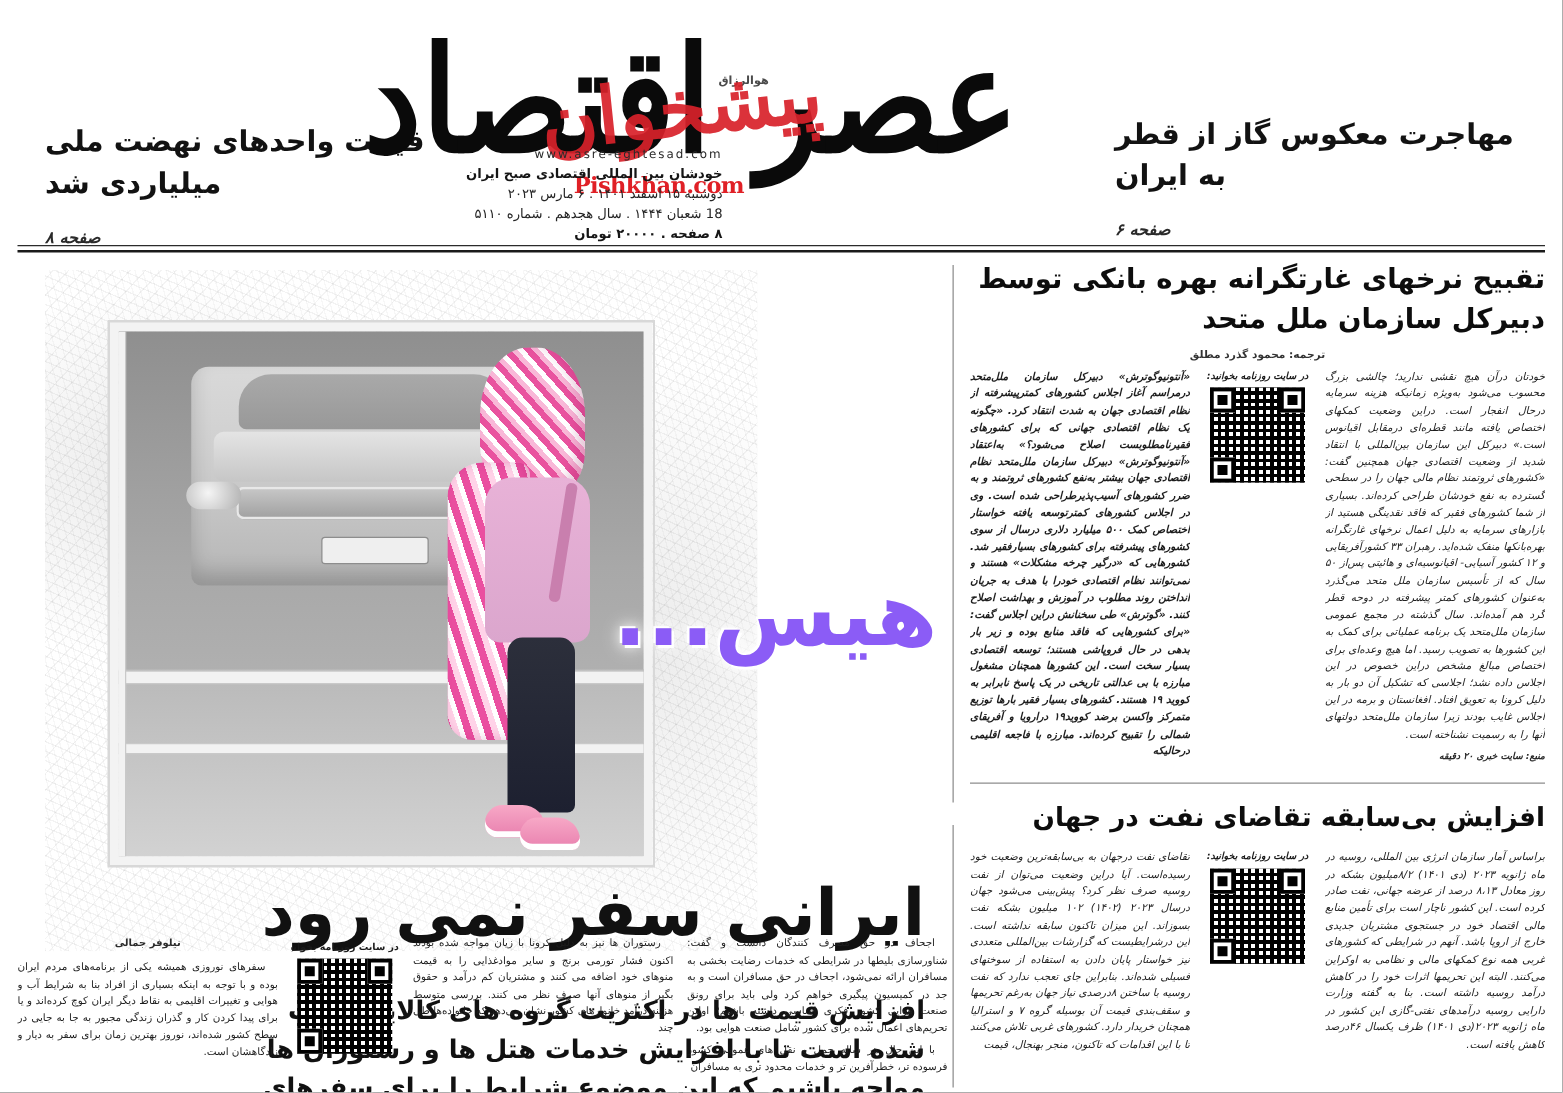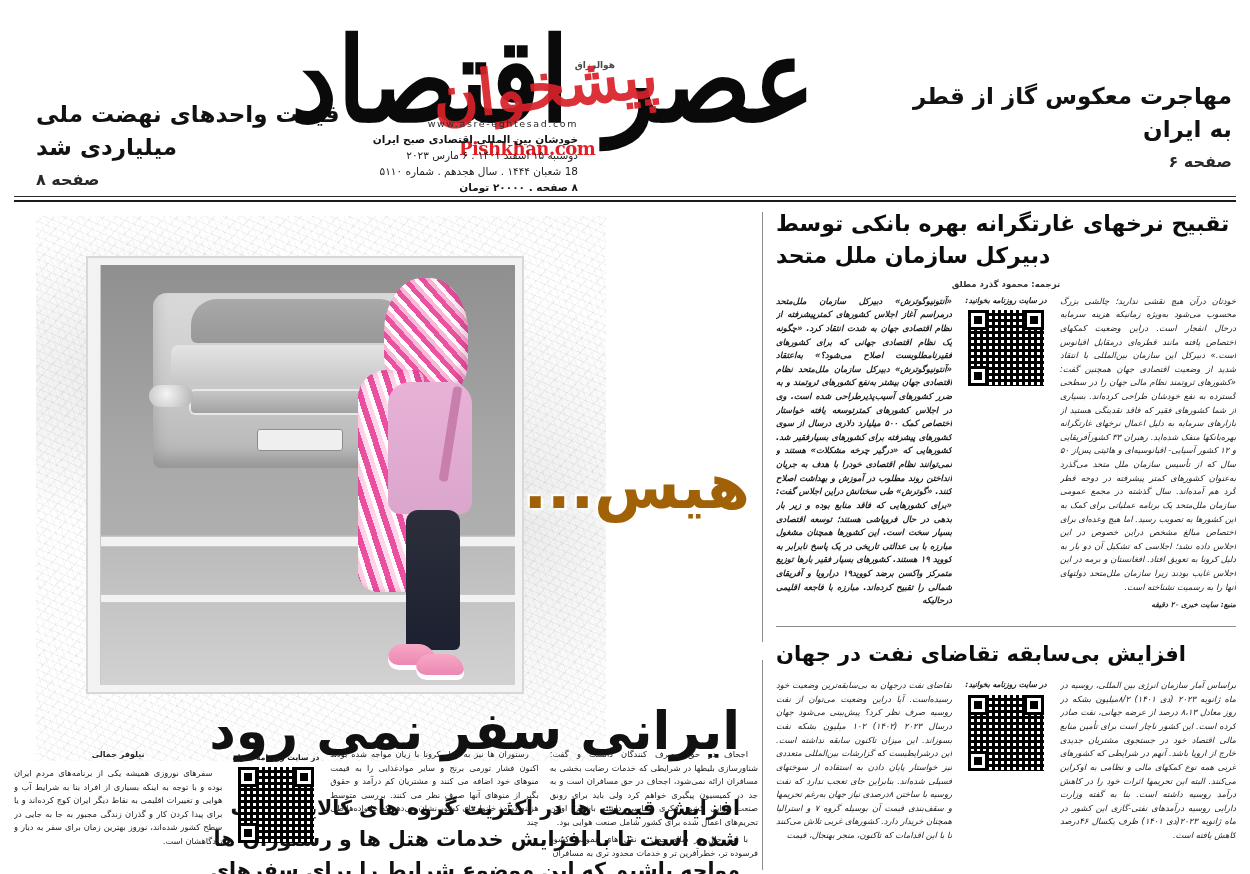--- a/index.html
+++ b/index.html
@@ -30,37 +30,38 @@
     position: absolute;
     left: 36px;
     top: 98px;
     width: 330px;
     text-align: left;
     direction: rtl;
   }
   .mast-right {
     position: absolute;
     right: 18px;
-    top: 80px;
+    top: 92px;
     width: 340px;
-    text-align: right;
+    text-align: left;
     direction: rtl;
   }
   .mast-tease {
     font-size: 23px;
     font-weight: bold;
     line-height: 1.44;
     color: #121212;
     letter-spacing: -0.2px;
   }
   .mast-page {
-    font-size: 16px;
+    font-size: 13px;
     font-weight: bold;
     color: #2a2a2a;
-    margin-top: 6px;
+    margin-top: 19px;
+    font-style: italic;
   }
 
   
   .logo-wrap {
     position: absolute;
     left: 455px;
     top: 16px;
     width: 360px;
     height: 160px;
   }
@@ -177,21 +178,21 @@
     position: absolute;
     right: 14px;
     top: 0;
     width: 460px;
   }
   .art-title {
     font-size: 22px;
     font-weight: bold;
     line-height: 1.45;
     color: #0d0d0d;
-    text-align: left;
+    text-align: right;
     letter-spacing: -0.3px;
   }
   .art-title.small {
     font-size: 21px;
   }
   .byline {
     font-size: 8.5px;
     color: #333;
     text-align: center;
     margin-top: 7px;
@@ -407,23 +408,23 @@
     border-radius: 14px 18px 6px 10px;
     box-shadow: inset 0 -5px 0 #ffffff;
   }
   .girl .shoe.a { left: 34px; }
   .girl .shoe.b { left: 62px; top: 372px; }
 
   
   .hl-his {
     position: absolute;
     right: 8px; top: 250px;
-    font-size: 62px;
-    font-weight: bold;
-    color: #a16207;
+    font-size: 71px;
+    font-weight: bold;
+    color: #8b5cf6;
     line-height: 0.95;
     letter-spacing: -3px;
     text-shadow: 0 0 10px #fff, 0 0 18px #fff, 2px 2px 0 #fff, -2px -2px 0 #fff;
     white-space: nowrap;
   }
   .hl-main {
     position: absolute;
     right: 18px; top: 496px;
     font-size: 52px;
     font-weight: bold;

